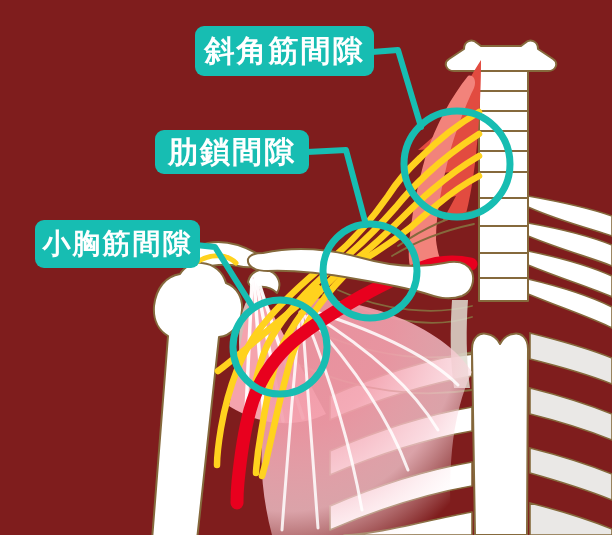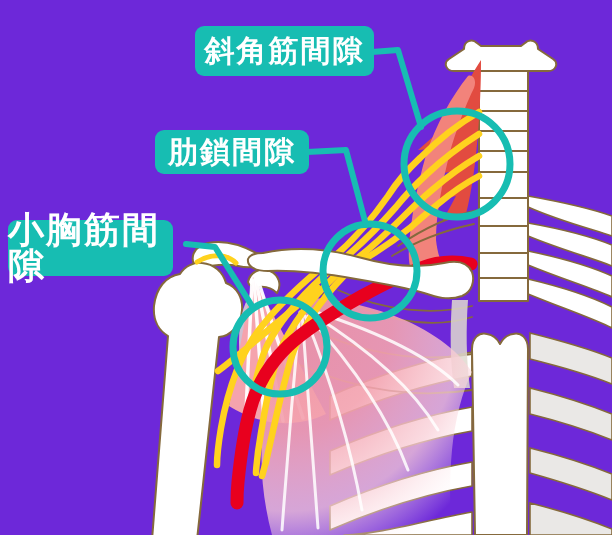--- a/index.html
+++ b/index.html
@@ -1,21 +1,21 @@
 <!DOCTYPE html>
 <html style="--accent-teal: #17BDB2; --label-text: #FFFFFF; --nerve-yellow: #FFD21E; --artery-red: #E8001E; --scalene-anterior-pink: #F2837B; --scalene-middle-red: #E24B40; --pec-minor-pink: #F5A3AD; --pec-major-pink: #F3A2AF; --bone-outline: #85693C; --bone-fill: #FFFFFF; --rib-gray: #EAE8E6; --shadow-gray: #DFD9CF;"><head>
 <meta charset="utf-8">
 <style>
   :root{
     --accent-teal:#17BDB2; --label-text:#FFFFFF; --nerve-yellow:#FFD21E;
     --artery-red:#E8randomize001E; --bone-outline:#85693C;
   }
   *{box-sizing:border-box;margin:0;padding:0;}
   html,body{width:612px;height:535px;background:#fff;overflow:hidden;}
-  #stage{position:relative;width:612px;height:535px;background:#6d28d9;
+  #stage{position:relative;width:612px;height:535px;background:#7f1d1d;
          font-family:"Liberation Sans","DejaVu Sans",sans-serif;}
   svg{position:absolute;left:0;top:0;}
   .bone{fill:#fff;stroke:var(--bone-outline);stroke-width:2;stroke-linejoin:round;}
   .bone-thin{fill:#fff;stroke:var(--bone-outline);stroke-width:1.6;stroke-linejoin:round;}
   .bone-line{fill:none;stroke:var(--bone-outline);stroke-width:1.8;stroke-linecap:round;}
   .rib-gray{fill:var(--rib-gray);stroke:var(--bone-outline);stroke-width:1.6;}
   .shadow{fill:var(--shadow-gray);opacity:.85;}
   .m-ant{fill:var(--scalene-anterior-pink);}
   .m-mid{fill:var(--scalene-middle-red);}
   .m-pmin{fill:var(--pec-minor-pink);}
@@ -26,21 +26,21 @@
   .artery{fill:none;stroke:var(--artery-red);stroke-width:13;stroke-linecap:round;}
   .ring{fill:none;stroke:var(--accent-teal);stroke-width:7;}
   .leader{fill:none;stroke:var(--accent-teal);stroke-width:6;stroke-linecap:round;stroke-linejoin:round;}
   .anno-label{
     position:absolute;background:var(--accent-teal);color:var(--label-text);
     font-weight:bold;display:flex;align-items:center;justify-content:center;
     border-radius:9px;letter-spacing:2px;line-height:1;
   }
   #label-scalene{left:195px;top:26px;width:179px;height:50px;font-size:30px;}
   #label-costoclav{left:155px;top:130px;width:154px;height:44px;font-size:30px;}
-  #label-pecminor{left:8px;top:220px;width:165px;height:56px;font-size:36px;}
+  #label-pecminor{left:35px;top:220px;width:165px;height:48px;font-size:28px;}
 </style>
 </head>
 <body>
 
 <div id="stage">
 
   <svg width="612" height="535" viewBox="0 0 612 535">
     <defs>
       <radialGradient id="pmajor-grad" cx="0.12" cy="0.06" r="1.12">
         <stop offset="0" style="stop-color:#EF95A3;stop-opacity:.95"></stop>

